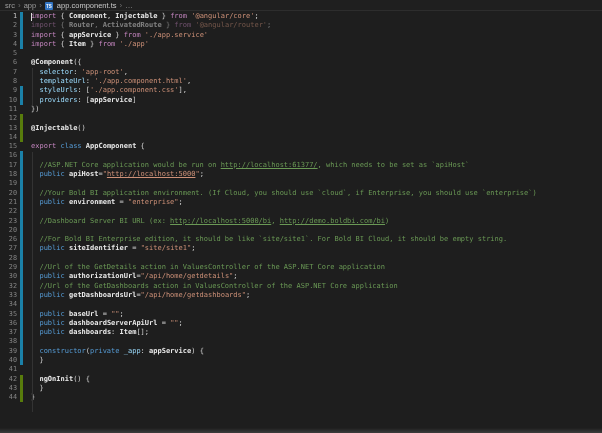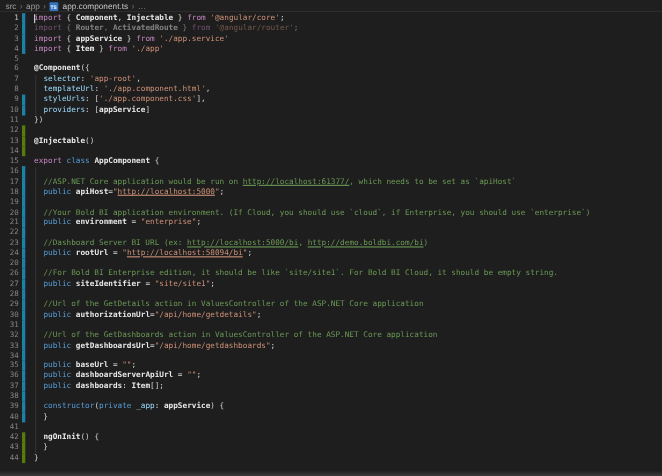--- a/index.html
+++ b/index.html
@@ -185,25 +185,20 @@
         <span class="ln">22</span>
         <span class="gbar modified"></span>
         <span class="code"></span>
       </div>
       <div class="line">
         <span class="ln">23</span>
         <span class="gbar modified"></span>
         <span class="code"><span class="t-p">  </span><span class="t-c">//Dashboard Server BI URL (ex: </span><span class="t-cU">http://localhost:5000/bi</span><span class="t-c">, </span><span class="t-cU">http://demo.boldbi.com/bi</span><span class="t-c">)</span></span>
       </div>
       <div class="line">
-        <span class="ln">24</span>
-        <span class="gbar modified"></span>
-        <span class="code"><span class="t-p">  </span><span class="t-k2">public</span><span class="t-p"> </span><span class="t-id">rootUrl</span><span class="t-p"> = </span><span class="t-str">"</span><span class="t-strU">http://localhost:58094/bi</span><span class="t-str">"</span><span class="t-p">;</span></span>
-      </div>
-      <div class="line">
         <span class="ln">20</span>
         <span class="gbar modified"></span>
         <span class="code"></span>
       </div>
       <div class="line">
         <span class="ln">26</span>
         <span class="gbar modified"></span>
         <span class="code"><span class="t-p">  </span><span class="t-c">//For Bold BI Enterprise edition, it should be like `site/site1`. For Bold BI Cloud, it should be empty string.</span></span>
       </div>
       <div class="line">
@@ -218,25 +213,20 @@
       </div>
       <div class="line">
         <span class="ln">29</span>
         <span class="gbar modified"></span>
         <span class="code"><span class="t-p">  </span><span class="t-c">//Url of the GetDetails action in ValuesController of the ASP.NET Core application</span></span>
       </div>
       <div class="line">
         <span class="ln">30</span>
         <span class="gbar modified"></span>
         <span class="code"><span class="t-p">  </span><span class="t-k2">public</span><span class="t-p"> </span><span class="t-id">authorizationUrl</span><span class="t-p">=</span><span class="t-str">"/api/home/getdetails"</span><span class="t-p">;</span></span>
-      </div>
-      <div class="line">
-        <span class="ln">31</span>
-        <span class="gbar modified"></span>
-        <span class="code"></span>
       </div>
       <div class="line">
         <span class="ln">32</span>
         <span class="gbar modified"></span>
         <span class="code"><span class="t-p">  </span><span class="t-c">//Url of the GetDashboards action in ValuesController of the ASP.NET Core application</span></span>
       </div>
       <div class="line">
         <span class="ln">33</span>
         <span class="gbar modified"></span>
         <span class="code"><span class="t-p">  </span><span class="t-k2">public</span><span class="t-p"> </span><span class="t-id">getDashboardsUrl</span><span class="t-p">=</span><span class="t-str">"/api/home/getdashboards"</span><span class="t-p">;</span></span>

